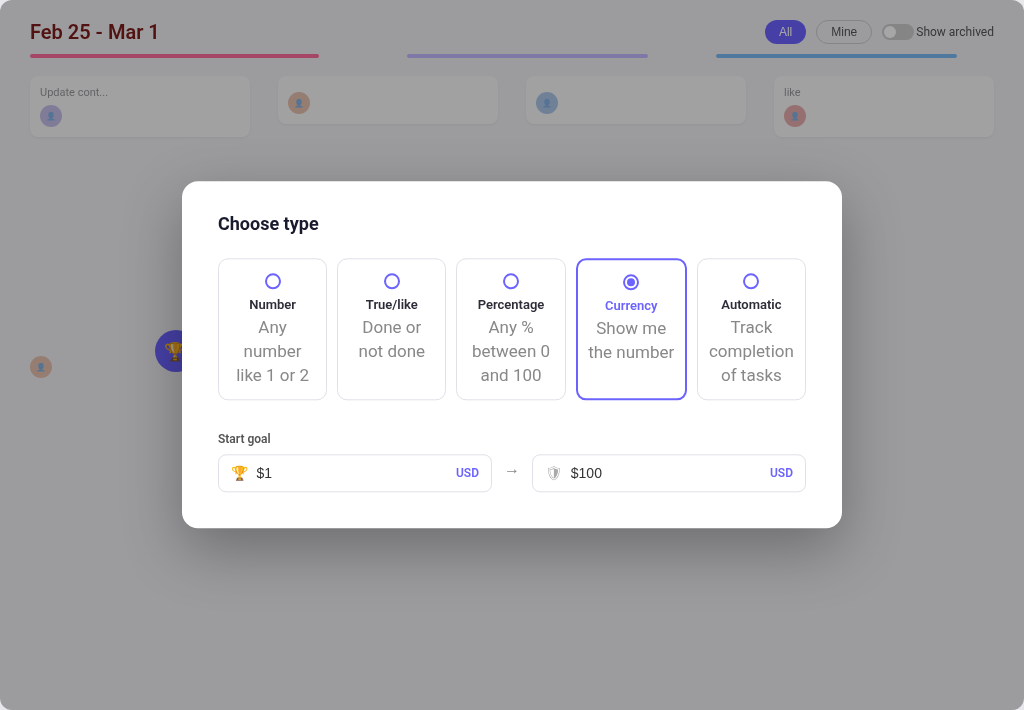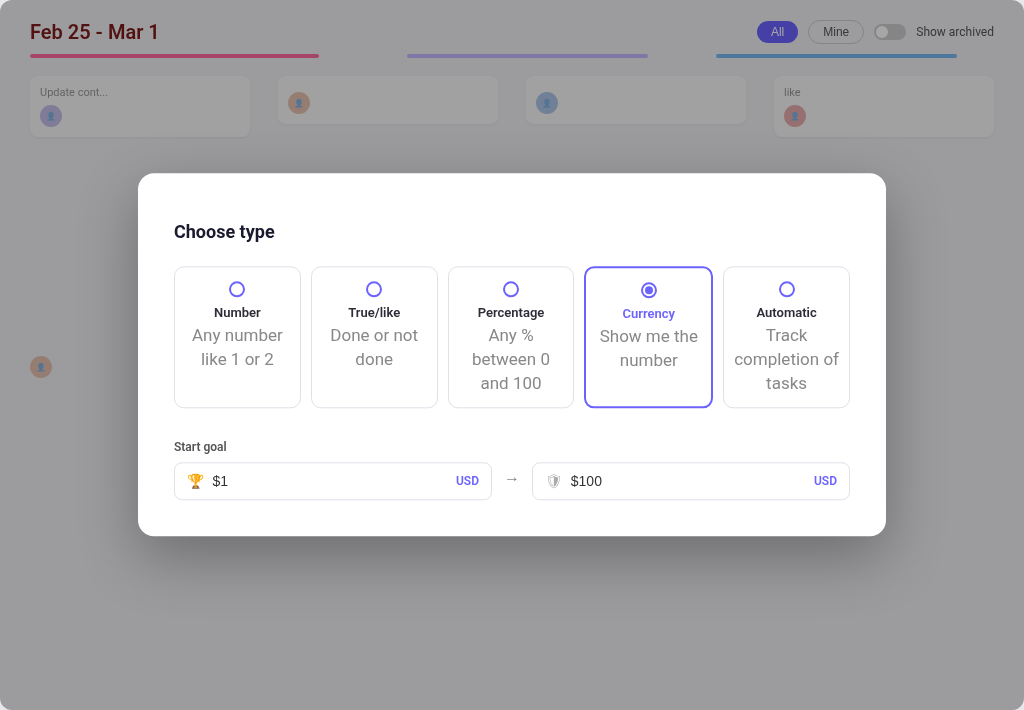--- a/index.html
+++ b/index.html
@@ -29,21 +29,20 @@
     }
 
     .dashboard-title {
       font-size: 20px;
       font-weight: 600;
       color: #7f1d1d;
     }
 
     .dashboard-controls {
       display: flex;
-      align-items: center;
       gap: 10px;
     }
 
     .tab-btn {
       background: #6c63ff;
       color: white;
       border: none;
       border-radius: 20px;
       padding: 4px 14px;
       font-size: 12px;
@@ -56,21 +55,21 @@
       border: 1px solid #ccc;
       border-radius: 20px;
       padding: 4px 14px;
       font-size: 12px;
       cursor: pointer;
     }
 
     .toggle-wrap {
       display: flex;
       align-items: center;
-      gap: 10px;
+      gap: 2px;
       font-size: 12px;
       color: #555;
     }
 
     .toggle {
       width: 32px;
       height: 16px;
       background: #ccc;
       border-radius: 10px;
       position: relative;
@@ -184,22 +183,22 @@
     }
 
     
     .modal {
       position: absolute;
       top: 50%;
       left: 50%;
       transform: translate(-50%, -50%);
       background: white;
       border-radius: 16px;
-      padding: 48px 36px 36px;
-      width: 748px;
+      padding: 32px 36px 36px;
+      width: 660px;
       z-index: 20;
       box-shadow: 0 20px 60px rgba(0,0,0,0.3);
     }
 
     .modal-title {
       font-size: 18px;
       font-weight: 700;
       color: #1a1a2e;
       margin-bottom: 24px;
     }

